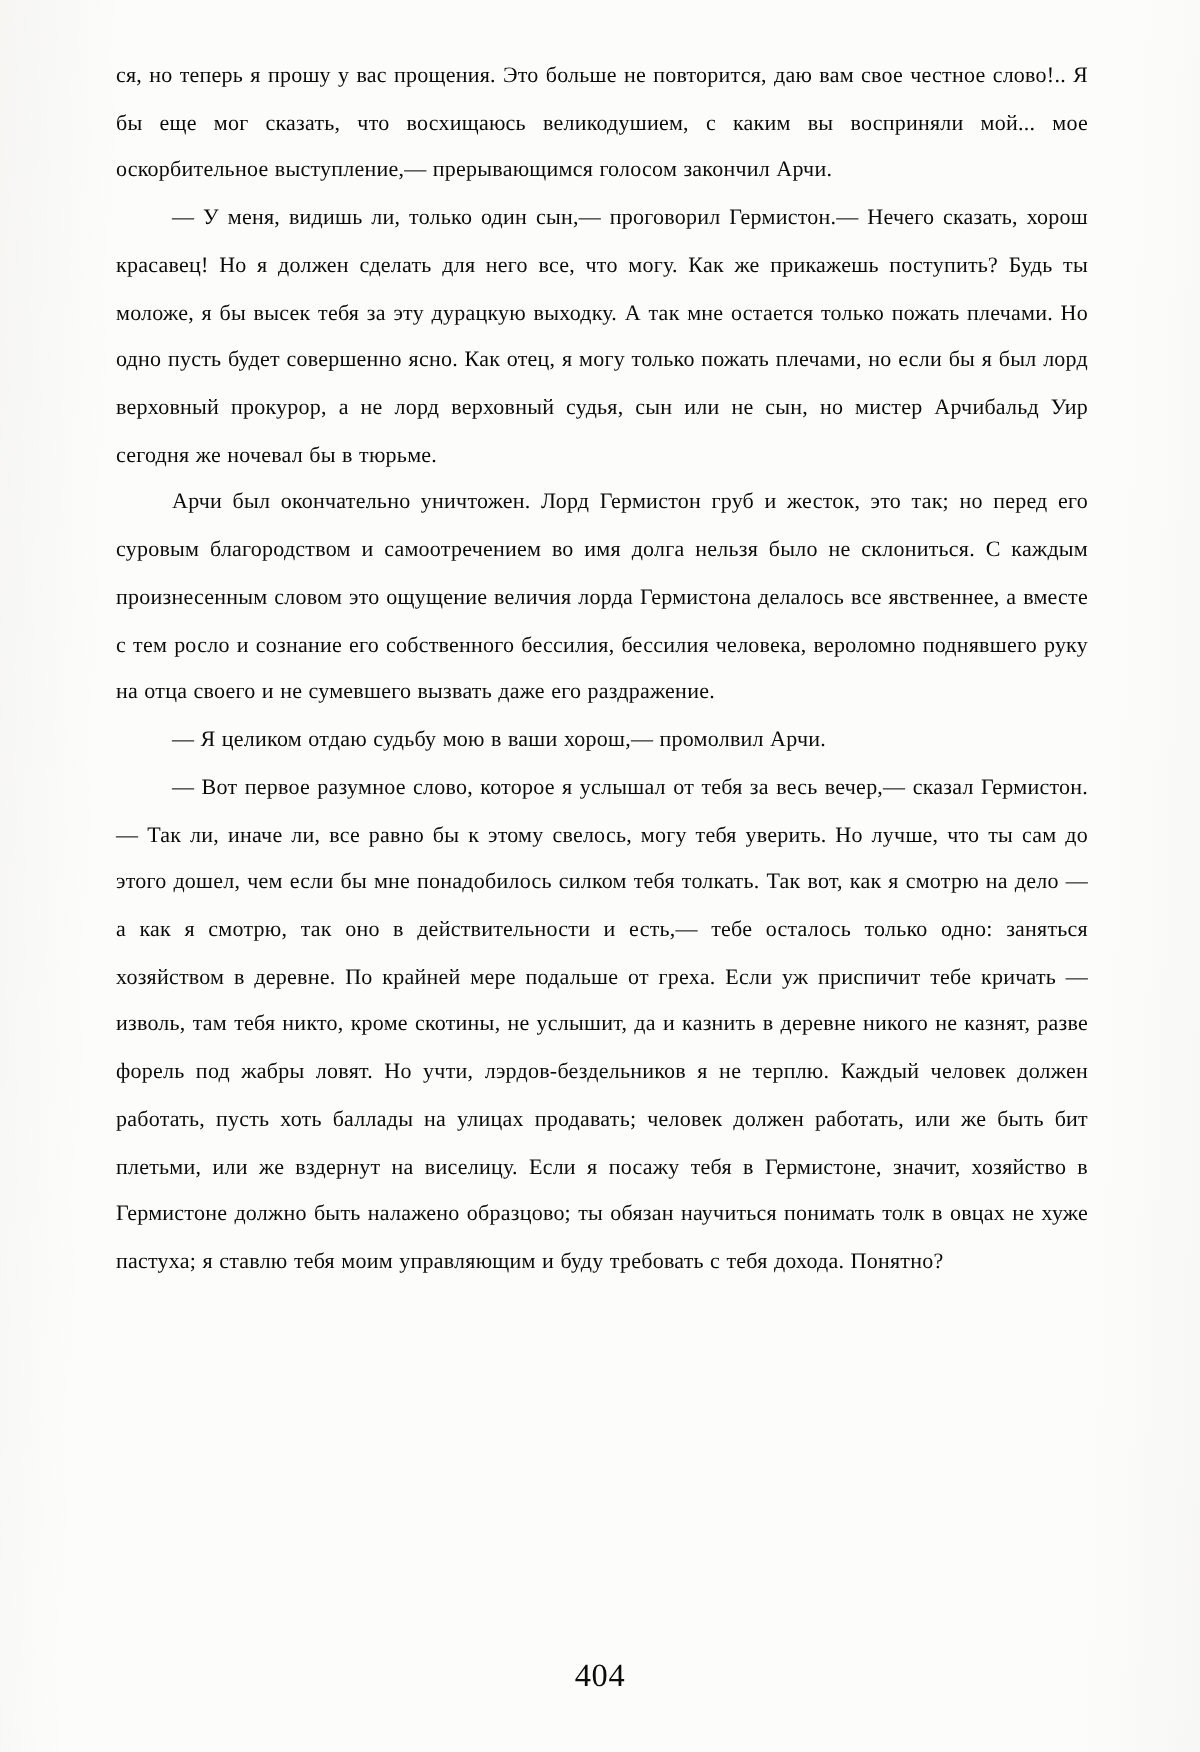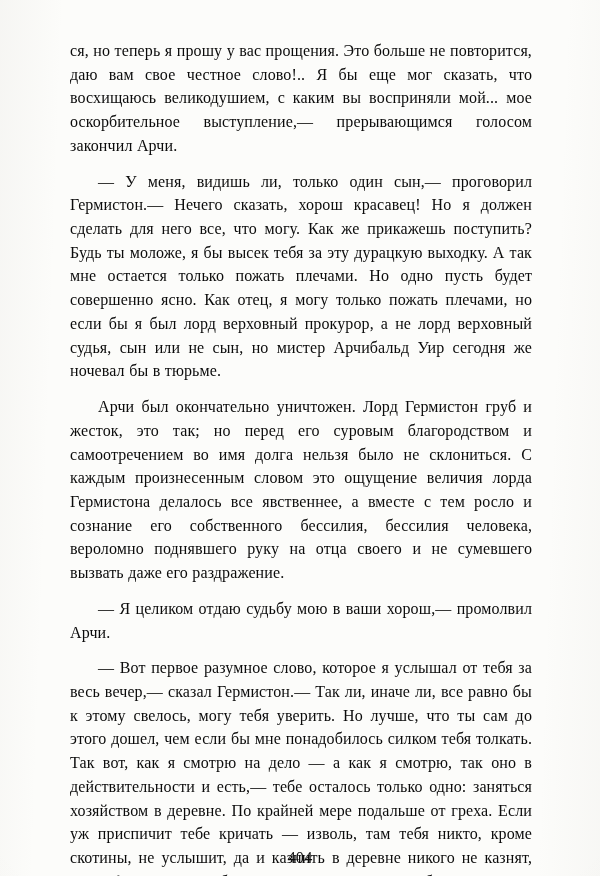--- a/index.html
+++ b/index.html
@@ -35,41 +35,41 @@
   }
 
   .text-column {
     position: absolute;
     left: 58px;
     top: 27px;
     width: 486px;
   }
 
   p.para {
-    margin: 12px;
+    margin: 0;
     text-align: justify;
     text-align-last: left;
     text-indent: 28px;
-    font-size: 16px;
+    font-size: 11px;
     line-height: 23.72px;
     letter-spacing: 0.12px;
     word-spacing: 0.3px;
     -webkit-font-smoothing: none;
   }
 
   
   p.para.continued {
     text-indent: 0;
   }
 
   .page-number {
     position: absolute;
     left: 0;
     right: 0;
-    top: 848px;
+    top: 828px;
     text-align: center;
     font-size: 16.2px;
     line-height: 20px;
     letter-spacing: 0.3px;
   }
 </style>
 </head>
 <body>
 
 <div class="page-scan"></div>

